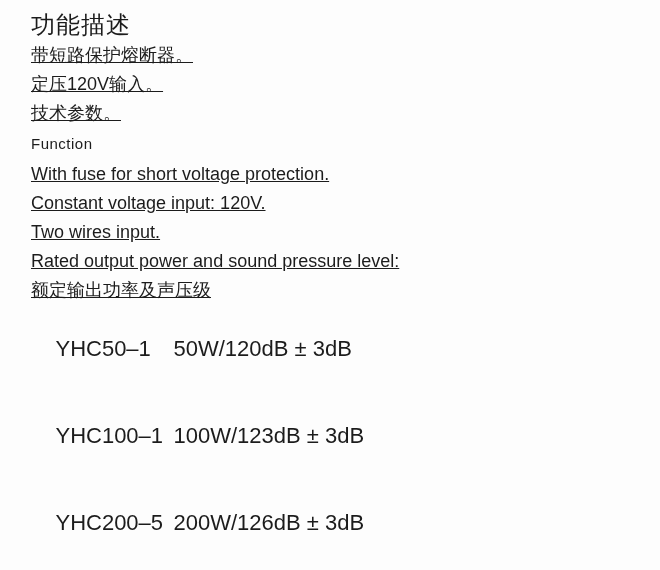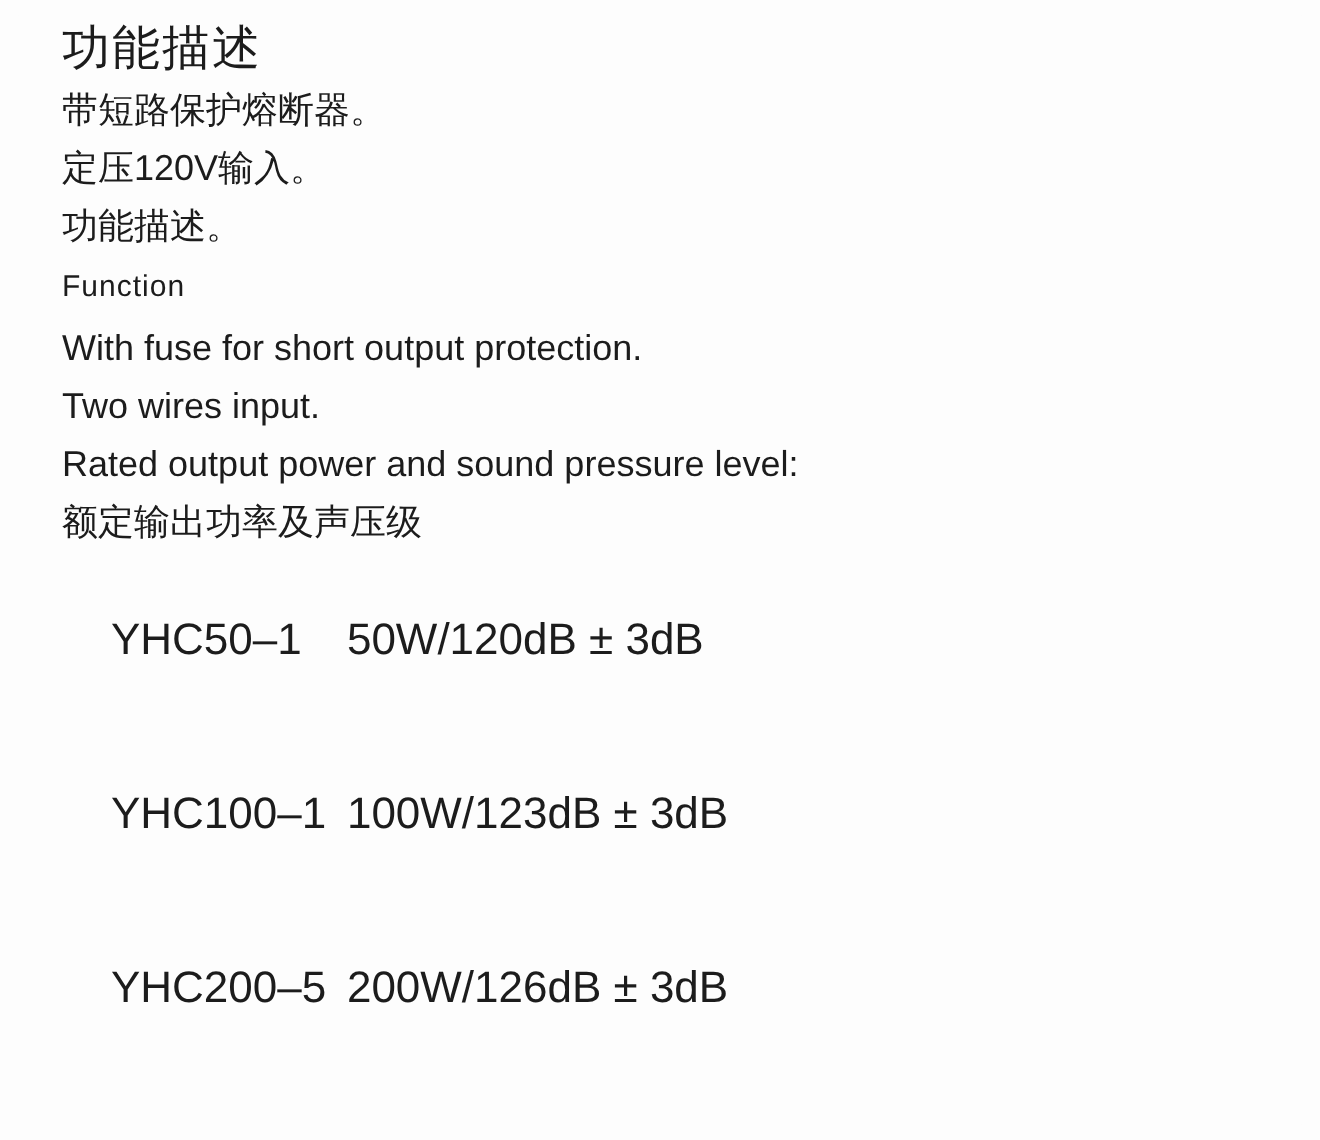--- a/index.html
+++ b/index.html
@@ -28,38 +28,40 @@
     line-height: 32px;
     font-weight: 400;
     letter-spacing: 0.5px;
     white-space: pre;
   }
   .line {
     font-size: 18px;
     line-height: 29px;
     font-weight: 400;
     white-space: pre;
+    text-decoration: underline;
   }
   .model-row { font-size: 22px; line-height: 29px; white-space: pre; }
   .model-row .model { display: inline-block; min-width: 118px; }
 </style>
 </head>
 <body>
 
 <div class="doc">
 
   <div class="h1">功能描述</div>
 
   <div class="line">带短路保护熔断器。</div>
   <div class="line">定压120V输入。</div>
-  <div class="line">功能描述。</div>
+  <div class="line">技术参数。</div>
 
   <div class="h2">Function</div>
 
-  <div class="line">With fuse for short output protection.</div>
+  <div class="line">With fuse for short voltage protection.</div>
+  <div class="line">Constant voltage input: 120V.</div>
   <div class="line">Two wires input.</div>
 
 
   <div class="line">Rated output power and sound pressure level:</div>
   <div class="line">额定输出功率及声压级</div>
 
   <div class="model-row">
     <span class="model">YHC50–1</span><span>50W/120dB ± 3dB</span>
   </div>
   <div class="model-row">

